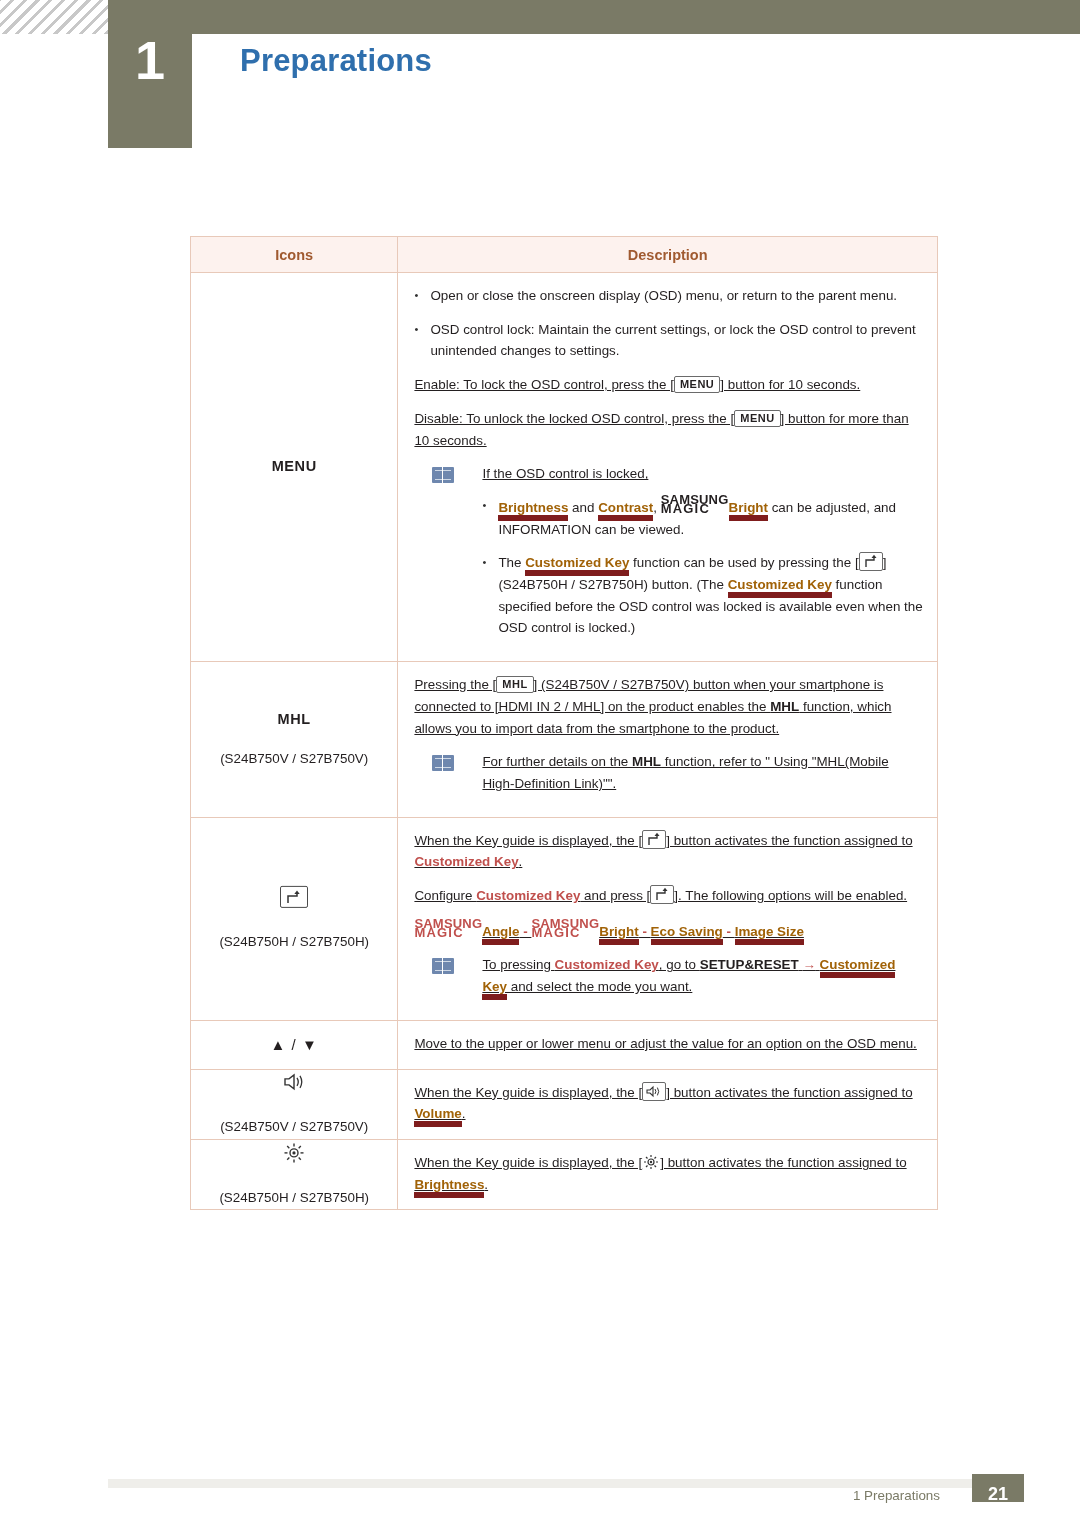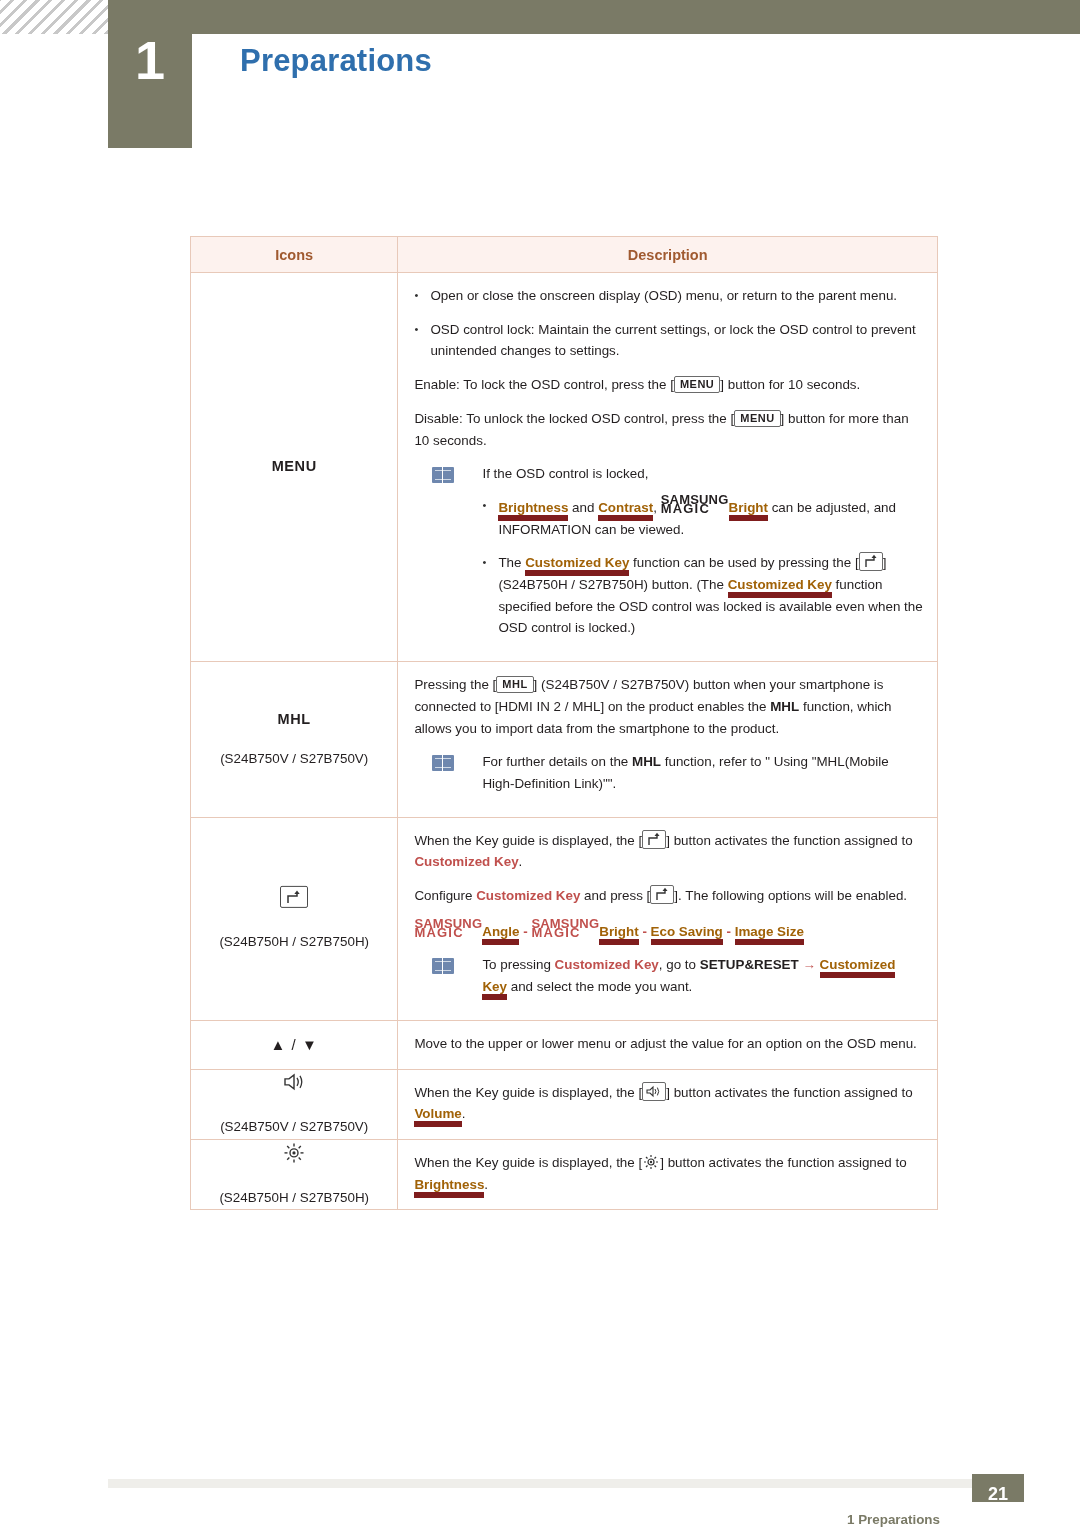--- a/index.html
+++ b/index.html
@@ -113,21 +113,21 @@
   }
   .icon-sub {
     font-size: 13.4px;
     display: block;
     margin-top: 18px;
   }
   .cell-desc {
     padding: 12px 14px 14px 16px;
     line-height: 1.62;
   }
-  .cell-desc p { margin: 0 0 12px 0; }
+  .cell-desc p { margin: 0 0 12px 0; text-decoration: underline; }
   .cell-desc p:last-child { margin-bottom: 0; }
 
   .bullet-row {
     display: flex;
     margin: 0 0 12px 0;
   }
   .bullet-row:last-child { margin-bottom: 0; }
   .bullet-dot {
     width: 16px;
     flex: 0 0 16px;
@@ -248,23 +248,22 @@
     top: 1479px;
     width: 864px;
     height: 9px;
     background: #efeeea;
   }
   .footer-txt {
     position: absolute;
     right: 140px;
     top: 1488px;
     font-size: 13.4px;
-    font-weight: bold;
+    font-weight: normal;
     color: #7a7a66;
-    margin-top: 24px;
   }
   .footer-page {
     position: absolute;
     left: 972px;
     top: 1474px;
     width: 52px;
     height: 28px;
     background: #7a7a66;
     color: #fff;
     font-size: 18px;

